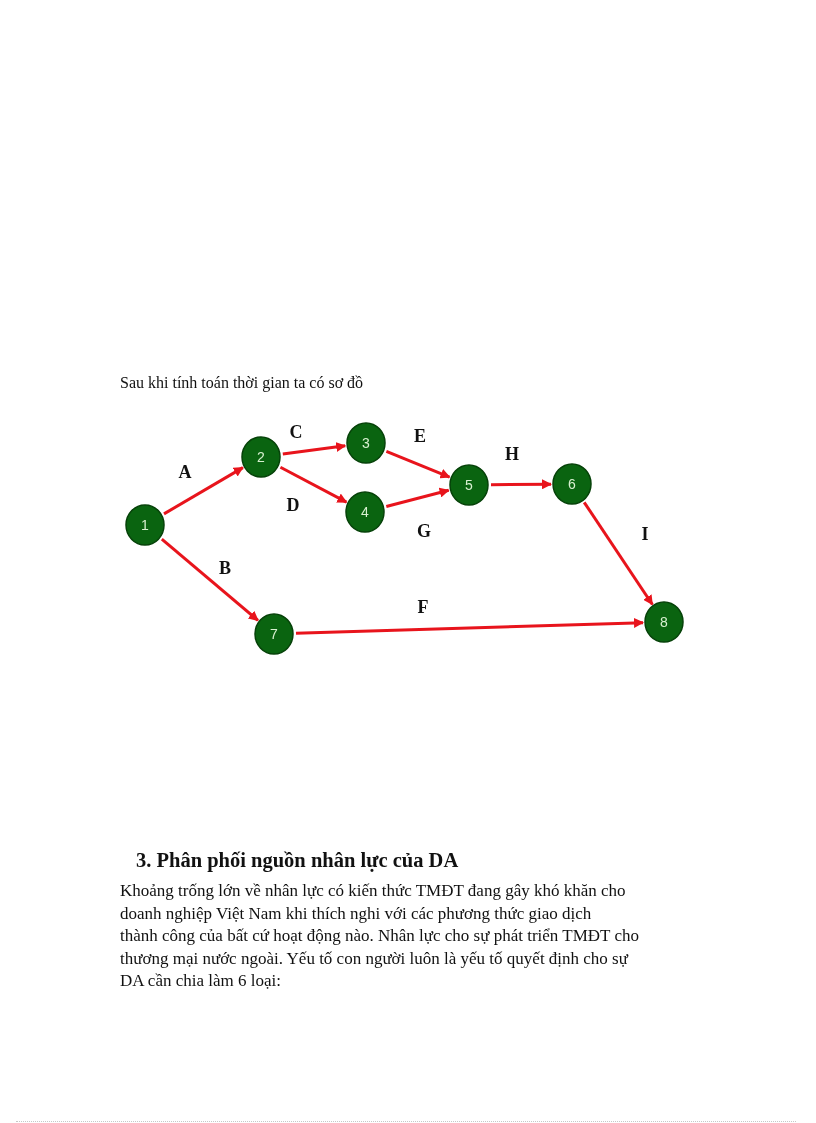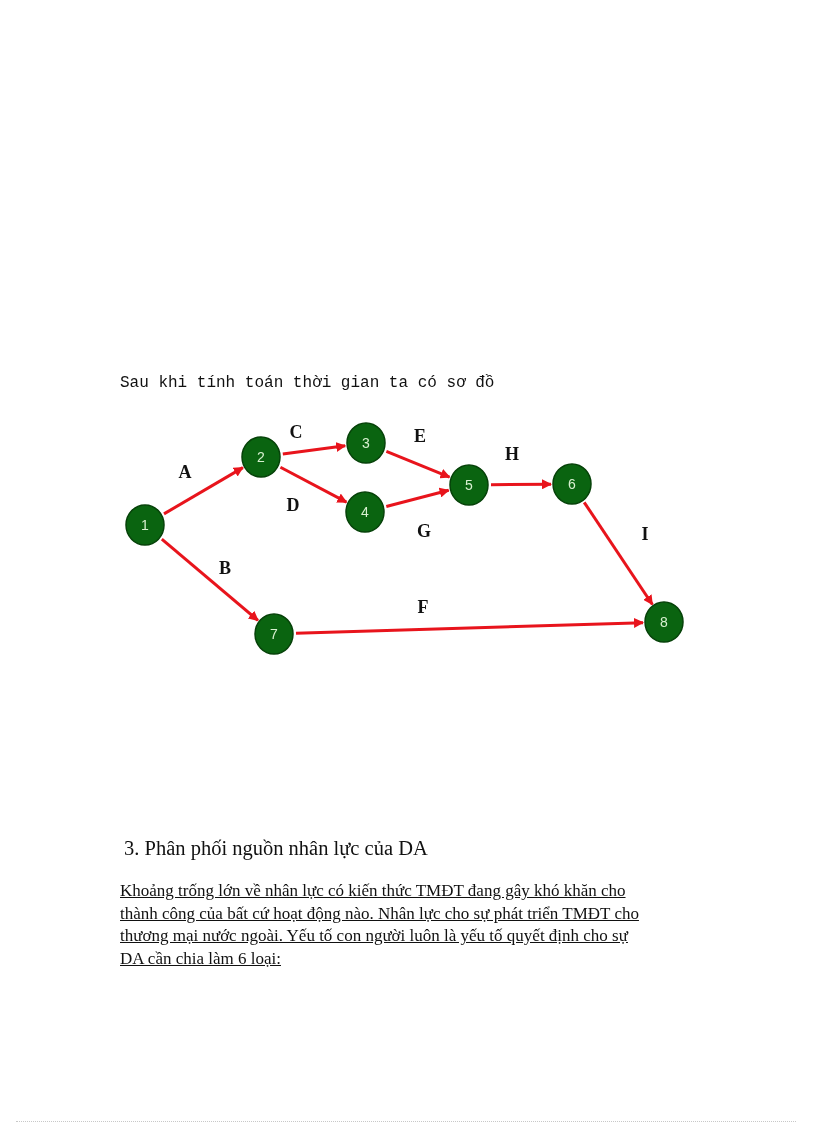--- a/index.html
+++ b/index.html
@@ -1,22 +1,22 @@
 <!DOCTYPE html>
 <html><head>
 <meta charset="utf-8">
 <style>
   html, body { margin: 0; padding: 0; background: #ffffff; }
   body { width: 816px; height: 1123px; position: relative; overflow: hidden;
          font-family: "Liberation Serif", "DejaVu Serif", serif; color: #111; }
-  .caption { position: absolute; left: 120px; top: 373px; font-size: 16px; line-height: 20px; font-family: Liberation Mono, monospace; }
+  .caption { position: absolute; left: 120px; top: 373px; font-size: 16px; line-height: 20px; }
   .diagram { position: absolute; left: 0; top: 0; width: 816px; height: 1123px; pointer-events: none; }
   .diagram text { font-family: "Liberation Serif", "DejaVu Serif", serif; }
-  .heading { position: absolute; left: 120px; top: 831px; font-size: 20.5px; font-weight: normal; line-height: 26px; margin: 4px; }
-  .para { position: absolute; left: 120px; top: 880px; width: 600px; font-size: 17px; line-height: 22.5px; margin: 0; text-decoration: underline; }
+  .heading { position: absolute; left: 120px; top: 831px; font-size: 20.5px; font-weight: bold; line-height: 26px; margin: 16px; }
+  .para { position: absolute; left: 120px; top: 880px; width: 600px; font-size: 17px; line-height: 22.5px; margin: 0; }
   .para span { display: block; white-space: nowrap; }
   .footer-rule { position: absolute; left: 16px; right: 20px; top: 1121px; border-top: 1px dotted #c8c8c8; }
 </style>
 </head>
 <body>
 
 <div class="caption">Sau khi tính toán thời gian ta có sơ đồ</div>
 
 <svg class="diagram" viewBox="0 0 816 1123" xmlns="http://www.w3.org/2000/svg">
   <defs>
@@ -79,18 +79,19 @@
       <text x="512" y="460" text-anchor="middle" font-size="18" font-weight="bold" fill="#111111">H</text>
       <text x="645" y="540" text-anchor="middle" font-size="18" font-weight="bold" fill="#111111">I</text>
       <text x="423" y="613" text-anchor="middle" font-size="18" font-weight="bold" fill="#111111">F</text>
     </g>
 </svg>
 
 <h2 class="heading">3. Phân phối nguồn nhân lực của DA</h2>
 
 <p class="para">
   <span>Khoảng trống lớn về nhân lực có kiến thức TMĐT đang gây khó khăn cho</span>
+  <span>doanh nghiệp Việt Nam khi thích nghi với các phương thức giao dịch</span>
   <span>thành công của bất cứ hoạt động nào. Nhân lực cho sự phát triển TMĐT cho</span>
   <span>thương mại nước ngoài. Yếu tố con người luôn là yếu tố quyết định cho sự</span>
   <span>DA cần chia làm 6 loại:</span>
 </p>
 
 <div class="footer-rule"></div>
 
 </body></html>

